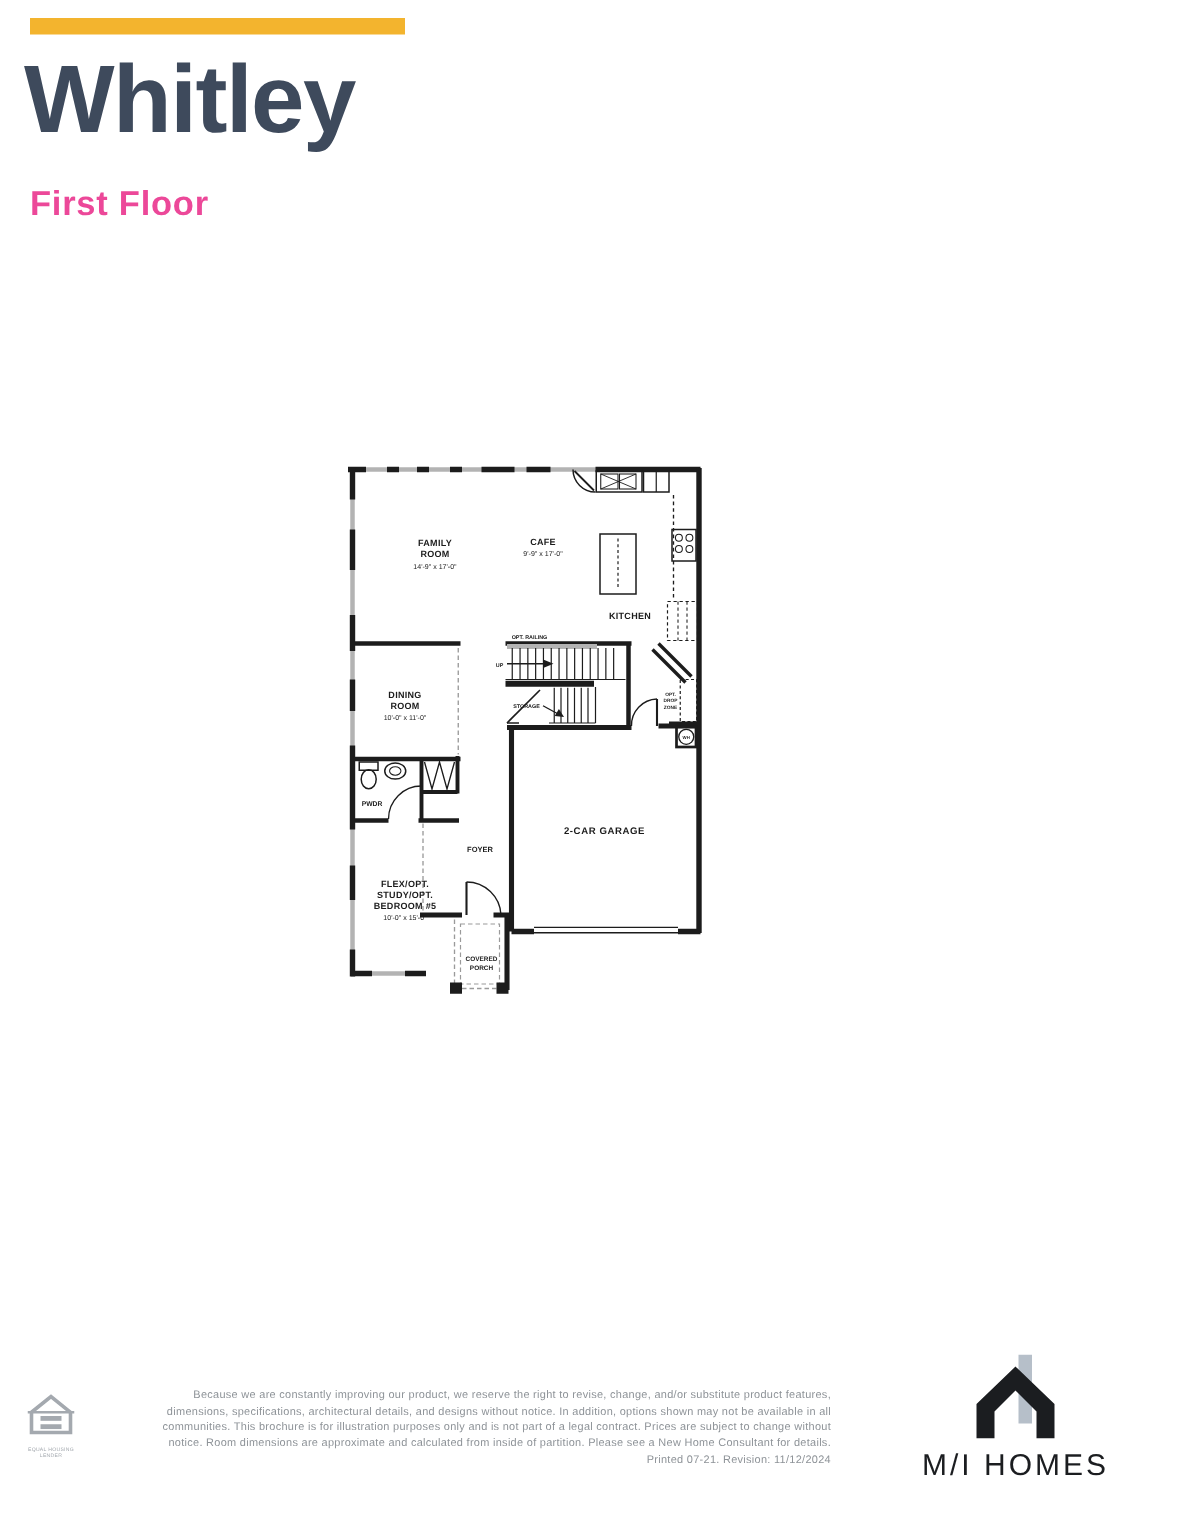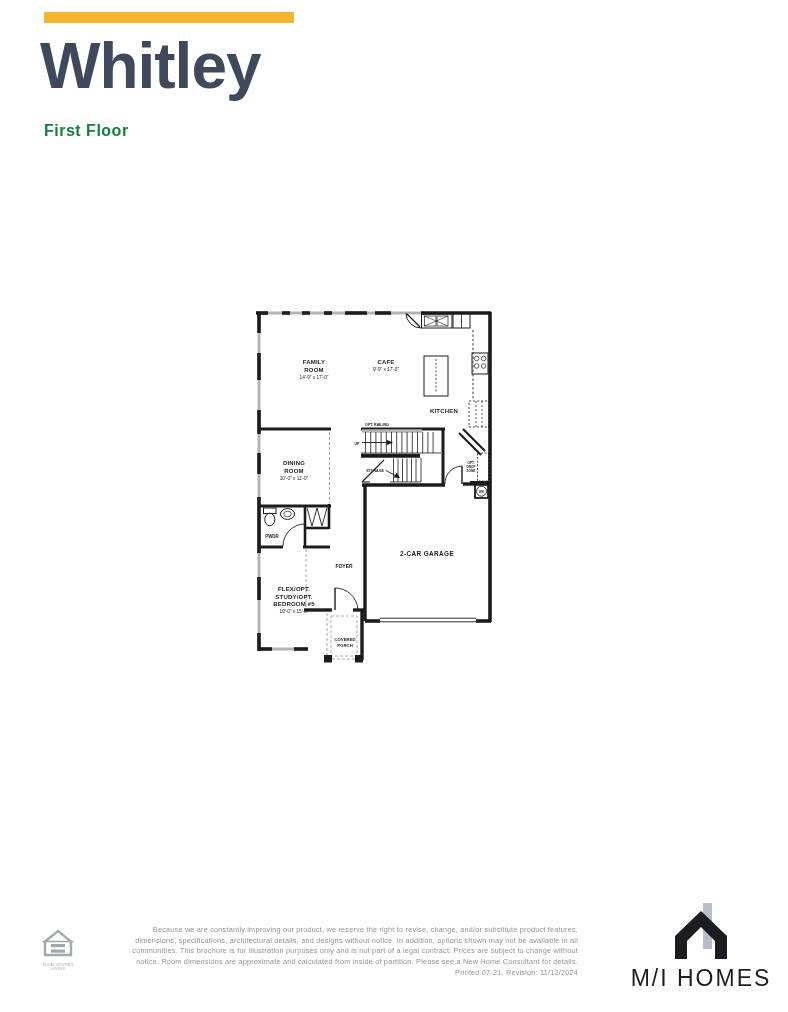--- a/index.html
+++ b/index.html
@@ -1,36 +1,36 @@
 <!DOCTYPE html>
 <html><head>
 <meta charset="utf-8">
 <style>
   html,body{margin:0;padding:0;background:#ffffff;}
   body{width:788px;height:1012px;position:relative;overflow:hidden;
        font-family:"Liberation Sans", sans-serif;}
-  .abs{position:absolute;margin-left:24px;}
+  .abs{position:absolute;}
   #accent-bar{left:20px;top:12px;width:250px;height:11px;background:#F3B42E;}
   #page-title{left:16px;top:34px;font-size:64px;font-weight:600;color:#3E4A5C;
               letter-spacing:-1px;line-height:1;}
-  #page-subtitle{left:20px;top:122px;font-size:16px;font-weight:700;color:#15803d;
+  #page-subtitle{left:20px;top:122px;font-size:23px;font-weight:700;color:#ec4899;
                  letter-spacing:.5px;}
   #plan-wrap{left:225px;top:300px;width:248px;height:378px;}
   svg text{font-family:"Liberation Sans", sans-serif;fill:#1C1C1C;}
   .room-name{font-size:6px;font-weight:700;letter-spacing:.2px;}
   .room-dims{font-size:4.7px;font-weight:400;}
   .room-small{font-size:5px;font-weight:700;}
   .tiny{font-size:3.6px;font-weight:700;}
   .micro{font-size:3.2px;font-weight:700;}
   #footer-disclaimer{left:98px;top:925px;width:456px;text-align:right;
       font-size:7.3px;line-height:1.47;color:#8E9398;letter-spacing:.2px;}
   #equal-housing{left:16px;top:927px;width:36px;text-align:center;color:#A4A9AF;}
   #equal-housing .eh-text{font-size:3.4px;line-height:1.3;letter-spacing:.2px;}
   #brand{left:601px;top:903px;width:152px;text-align:center;}
-  #brand-text{margin-top:2px;font-size:23px;color:#1B1D20;letter-spacing:2px;
+  #brand-text{margin-top:2px;font-size:20px;color:#1B1D20;letter-spacing:2px;
               font-weight:400;}
 </style>
 </head>
 <body>
 
 <div class="abs" id="accent-bar"></div>
 <div class="abs" id="page-title">Whitley</div>
 <div class="abs" id="page-subtitle">First Floor</div>
 
 <div class="abs" id="plan-wrap">

